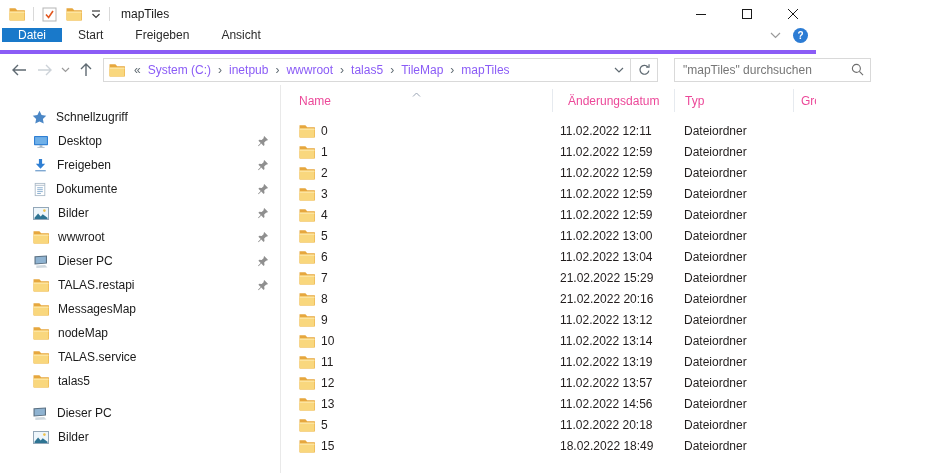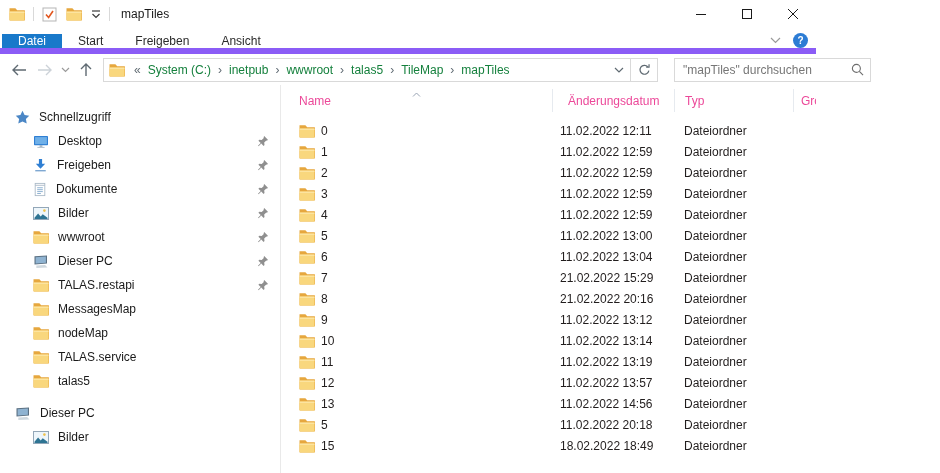--- a/index.html
+++ b/index.html
@@ -14,51 +14,51 @@
   
   .titlebar { height:28px; display:flex; align-items:center; padding-left:9px; flex:none; }
   .titlebar .icon { display:inline-flex; align-items:center; }
   .tb-sep { width:1px; height:14px; background:#d9d9d9; margin:0 8px; flex:none; }
   .qat { display:flex; align-items:center; gap:9px; }
   .win-title { margin-left:3px; color:#1a1a1a; }
   .caption-buttons { margin-left:auto; display:flex; height:28px; }
   .cap-btn { width:46px; height:28px; display:flex; align-items:center; justify-content:center; }
 
   
-  .ribbon { height:26px; display:flex; align-items:flex-end; border-bottom:6px solid #8b5cf6; flex:none; }
+  .ribbon { height:26px; display:flex; align-items:flex-start; border-bottom:4px solid #8b5cf6; flex:none; }
   .tab { padding:0 16px; display:flex; align-items:center; color:#2b2b2b; cursor:default; }
   .tab.active { background:#1979ca; color:#fff; margin-left:2px; }
   .ribbon-right { margin-left:auto; display:flex; align-items:center; gap:12px; padding-right:8px; }
   .help-circle { width:15px; height:15px; border-radius:50%; background:#2c7cd4; color:#fff;
     font-size:10px; font-weight:bold; display:flex; align-items:center; justify-content:center; }
 
   
   .toolbar { height:31px; display:flex; align-items:center; padding:0 10px 0 6px; flex:none; }
   .nav-btn { width:26px; height:24px; display:flex; align-items:center; justify-content:center; flex:none; }
   .nav-btn.narrow { width:15px; }
   .addressbar { width:555px; height:24px; border:1px solid #d9d9d9; display:flex; align-items:center;
     margin-left:4px; background:#fff; flex:none; }
   .crumbs { display:flex; align-items:center; padding-left:5px; gap:2px; overflow:hidden; white-space:nowrap; flex:1; }
-  .crumb { padding:0 3px; color:#15803d; }
+  .crumb { padding:0 3px; color:#8b5cf6; }
   .crumb-sep { color:#5f6a72; font-size:12px; padding:0 2px; }
   .crumb-prefix { color:#5f6a72; padding:0 2px 0 4px; }
   .addr-chevron { width:22px; height:22px; display:flex; align-items:center; justify-content:center; flex:none; }
   .addr-divider { width:1px; height:24px; background:#d9d9d9; flex:none; }
   .refresh-btn { width:26px; height:22px; display:flex; align-items:center; justify-content:center; flex:none; }
   .searchbox { flex:1; height:24px; border:1px solid #d9d9d9; margin-left:16px; display:flex; align-items:center; background:#fff; }
   .searchbox input { flex:1; border:none; outline:none; padding:0 6px 0 8px; font-family:inherit;
     font-size:12px; color:#1a1a1a; background:transparent; }
   .searchbox input::placeholder { color:#767676; opacity:1; }
   .search-icon-wrap { width:26px; display:flex; align-items:center; justify-content:center; flex:none; }
 
   
   .content { flex:1; display:flex; overflow:hidden; }
   .sidebar { width:281px; flex:none; border-right:1px solid #e9e9e9; padding-top:20px; overflow:hidden; }
   .side-section + .side-section { margin-top:8px; }
-  .side-row { height:24px; display:flex; align-items:center; padding-left:15px; position:relative; }
+  .side-row { height:24px; display:flex; align-items:center; padding-left:32px; position:relative; }
   .side-row.child { padding-left:33px; }
   .side-label { margin-left:9px; color:#1a1a1a; }
   .side-pin { position:absolute; right:11px; top:6px; }
 
   .main { flex:1; position:relative; overflow:hidden; }
   .list-header { height:30px; position:relative; }
   .col-label { position:absolute; top:9px; color:#ec4899; }
   .col-sep { position:absolute; top:4px; width:1px; height:23px; background:#e6eaef; }
   .sort-caret { position:absolute; left:131px; top:1px; }
   .rows { padding-top:5px; }

